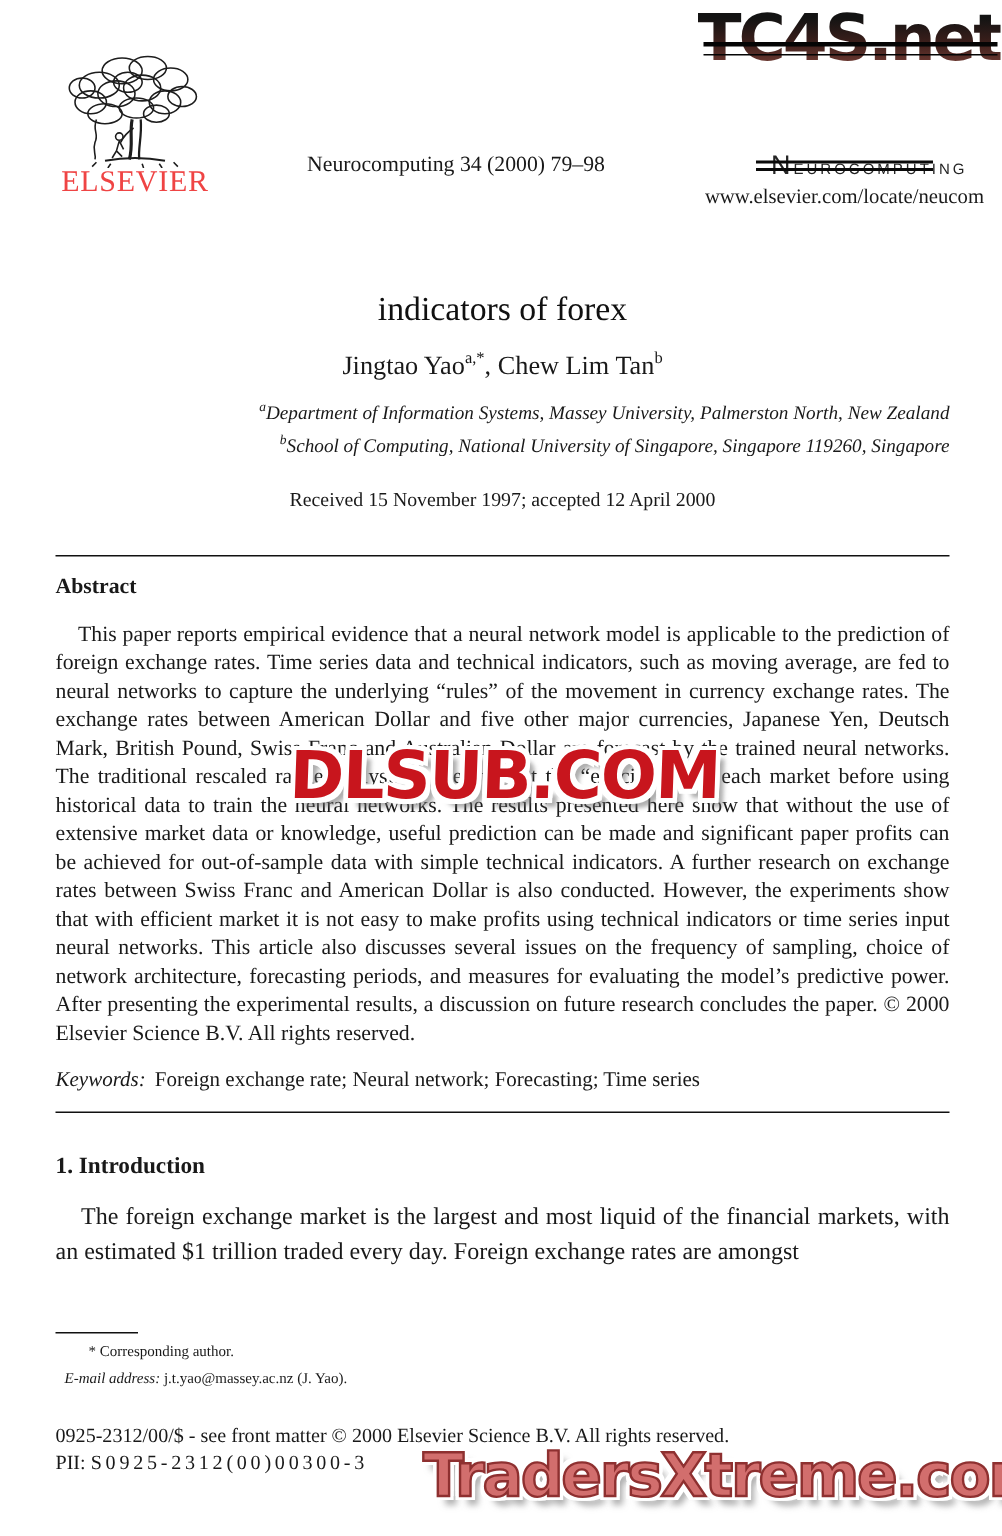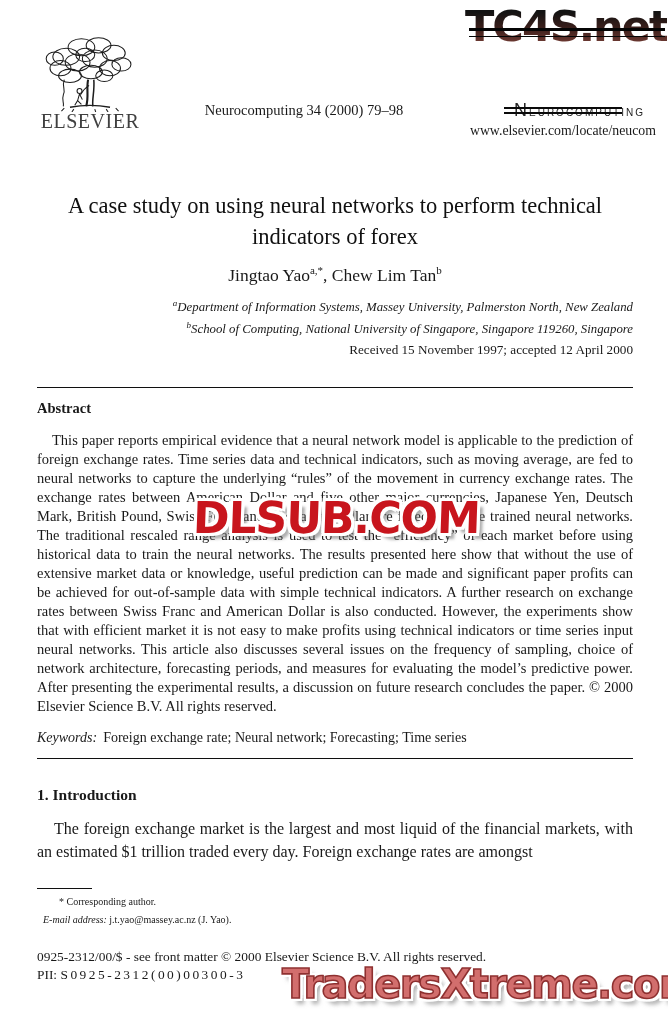--- a/index.html
+++ b/index.html
@@ -6,21 +6,21 @@
   .page {
     position:relative; width:668px; height:1024px; margin:0 auto;
     background:#ffffff; overflow:hidden;
     font-family:"Liberation Serif","DejaVu Serif",serif;
     color:#191919;
   }
 
   
   .logo-wrap { position:absolute; left:33px; top:32px; width:114px; text-align:center; }
   .logo-wrap svg { display:block; margin:0 auto; }
-  .logo-text { font-size:20px; letter-spacing:0.5px; margin-top:-2px; color:#404040; }
+  .logo-text { font-size:20px; letter-spacing:0.5px; margin-top:-2px; color:#ef4444; }
 
   .hdr-citation { position:absolute; left:146px; top:102px; width:316px; text-align:center; font-size:14.5px; }
 
   .hdr-journal {
     position:absolute; right:23px; top:64px;
     font-family:"Liberation Sans","DejaVu Sans",sans-serif;
     font-size:10px; letter-spacing:2px; color:#242424;margin-top:36px;
   }
   .hdr-journal::first-letter { font-size:18px; }
 
@@ -69,21 +69,21 @@
   }
 
   
   .content { position:absolute; left:37px; top:190px; width:596px; }
 
   .title { text-align:center; font-size:22.5px; line-height:31px; color:#101010; }
   .authors { text-align:center; font-size:17.5px; margin-top:12px; }
   .authors sup { font-size:11px; }
   .affils { text-align:right; font-style:italic; font-size:12.8px; line-height:17.5px; margin-top:9px; }
   .affils sup { font-size:9px; font-style:italic; }
-  .received { text-align:right; font-size:13.2px; margin-top:4px; }
+  .received { text-align:center; font-size:13.2px; margin-top:18px; }
 
   .rule-full { border:none; border-top:1.5px solid #101010; margin:0; }
   .rule-1 { margin-top:29px; }
   .rule-2 { margin-top:12px; }
 
   .abstract-h { font-weight:bold; font-size:14.5px; margin-top:12px; }
   .abstract-p { font-size:14.5px; line-height:19px; text-align:justify; text-indent:15px; margin:14px 0 0 0; }
 
   .keywords { font-size:14px; margin-top:14px; }
   .keywords .kw-label { font-style:italic; margin-right:6px; }
@@ -145,21 +145,20 @@
   <div class="hdr-site">www.elsevier.com/locate/neucom</div>
 
   <div class="wm-tc4s">
     <span class="txt">TC4S.net</span>
     <div class="strike"></div>
   </div>
 
   <div class="content">
 
     <div class="title">
-      <div>A case study on using neural networks to perform technical</div>
       <div>indicators of forex</div>
     </div>
 
     <div class="authors"><span>Jingtao Yao</span><sup>a,*</sup><span>, </span><span>Chew Lim Tan</span><sup>b</sup></div>
 
     <div class="affils">
       <div><sup>a</sup><span>Department of Information Systems, Massey University, Palmerston North, New Zealand</span></div>
       <div><sup>b</sup><span>School of Computing, National University of Singapore, Singapore 119260, Singapore</span></div>
     </div>
 

